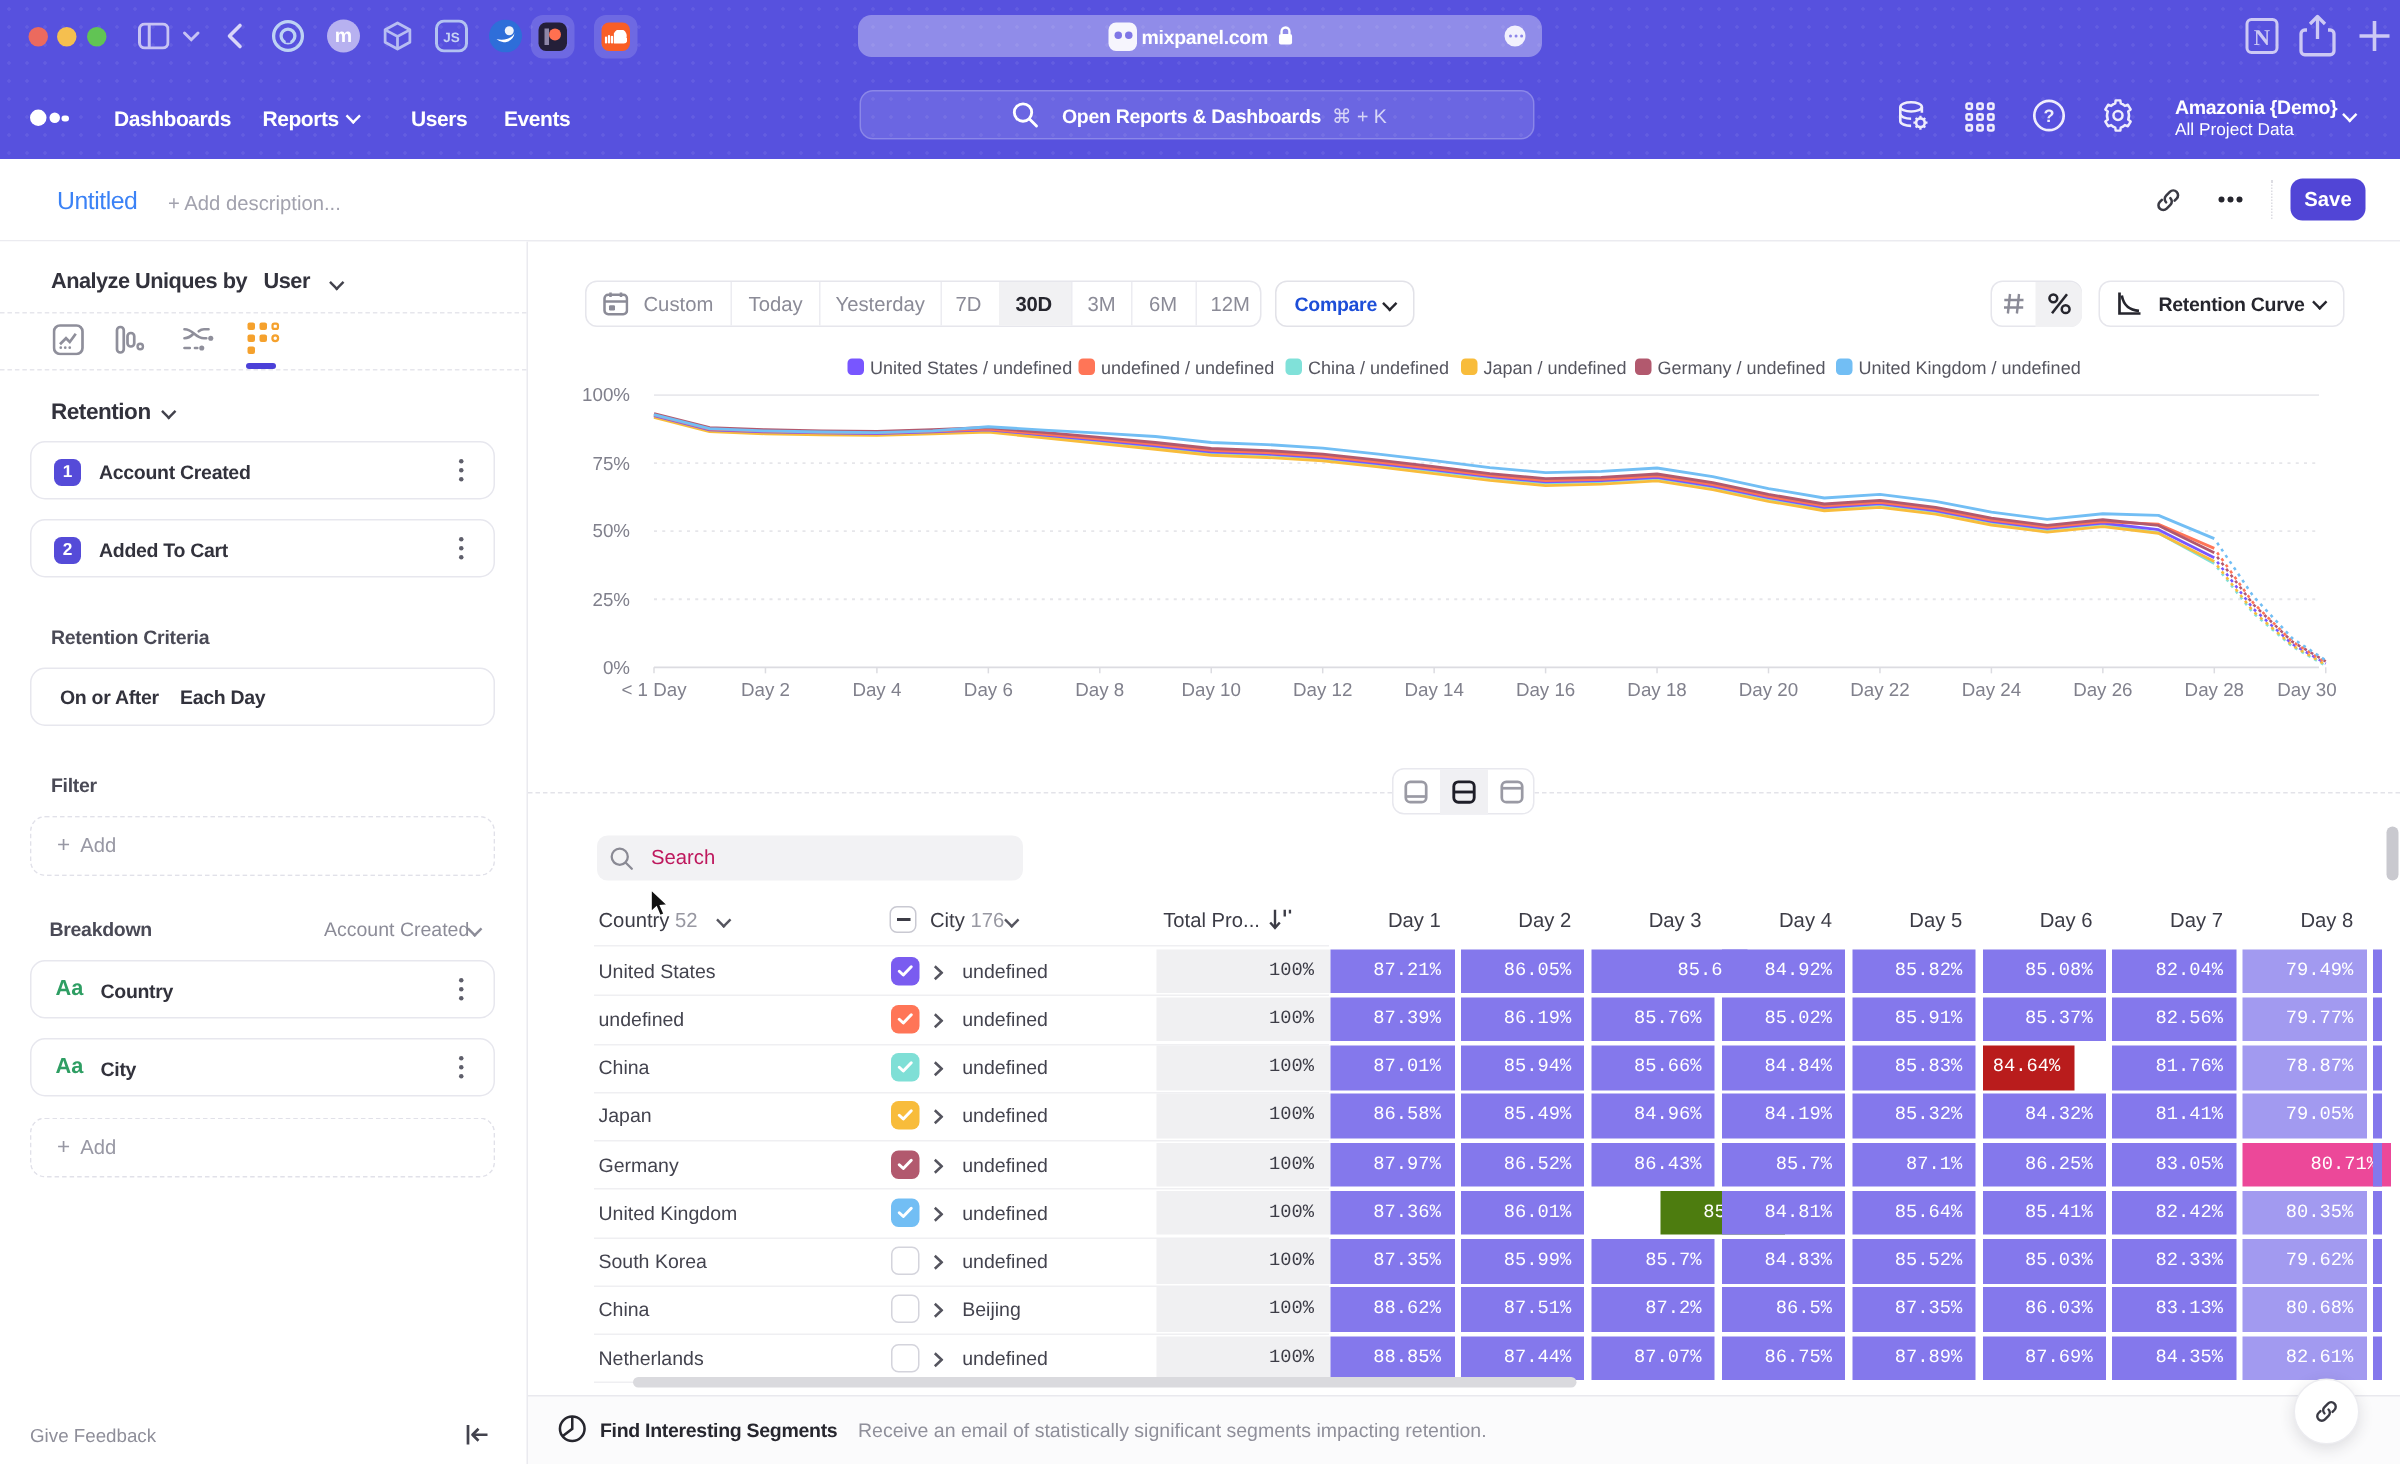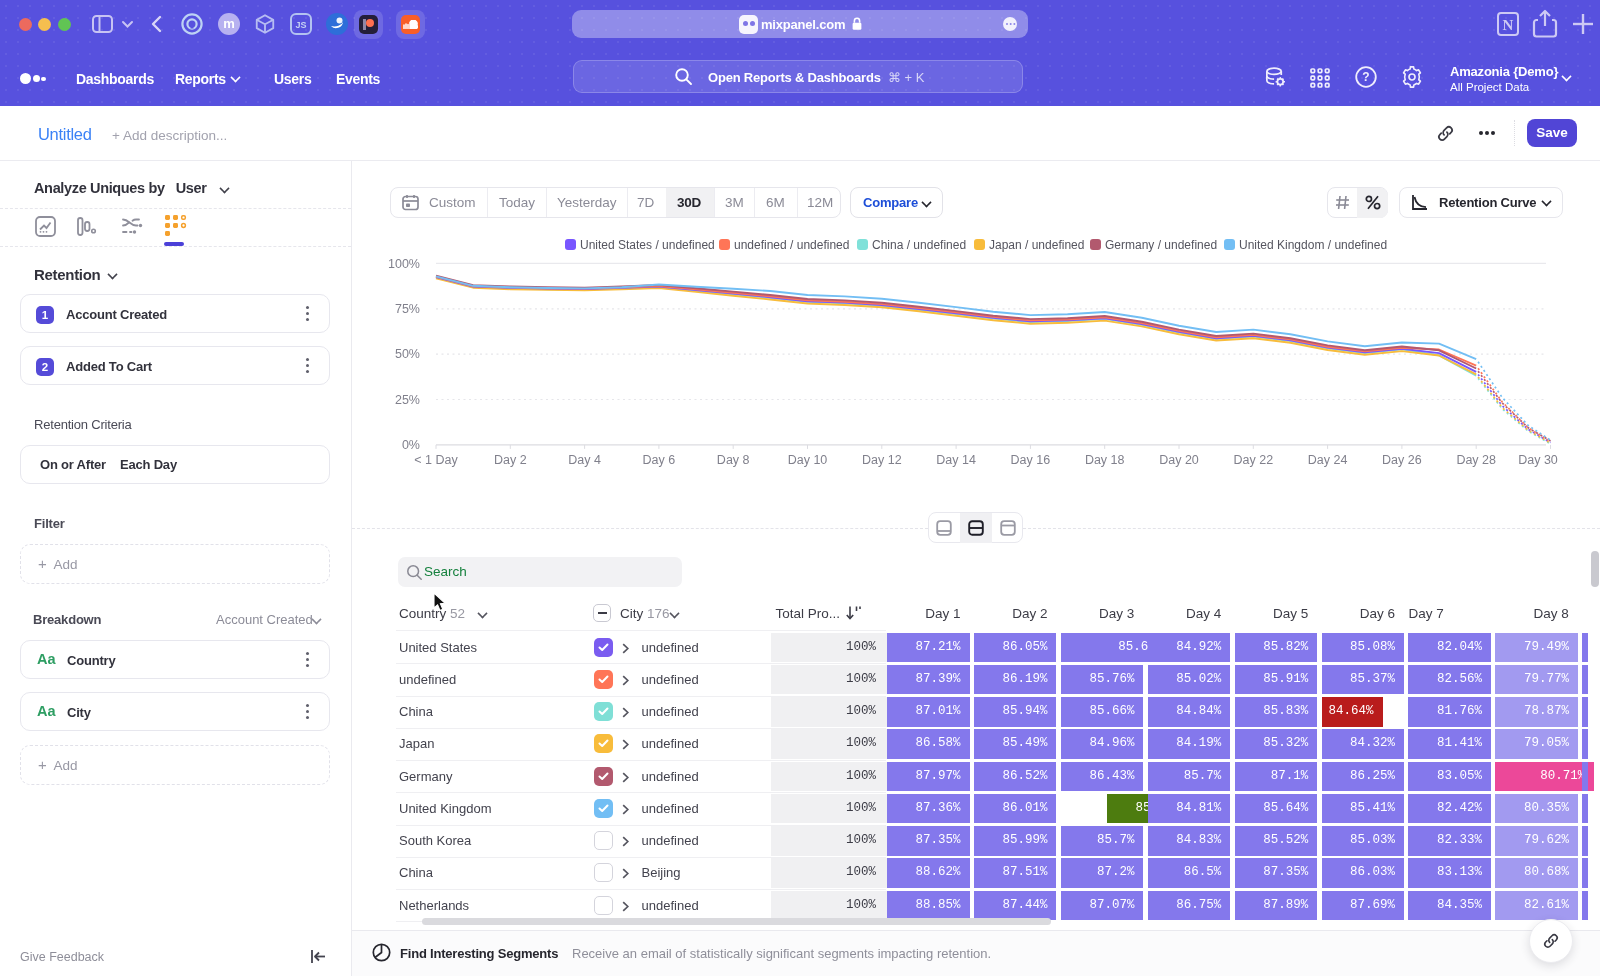--- a/index.html
+++ b/index.html
@@ -220,21 +220,21 @@
 <div class="card" style="top:294px"></div>
 <div class="ab" style="left:36px;top:306px;width:18px;height:18px;border-radius:5px;background:#554bd8;color:#fff;font-size:11.5px;font-weight:700;text-align:center;line-height:18px">1</div>
 <div class="ab" style="left:66px;top:307px;color:#32323c;font-size:13px;font-weight:700;letter-spacing:-.2px">Account Created</div>
 <div class="kebab" style="left:306px;top:312px"></div>
 
 <div class="card" style="top:346px"></div>
 <div class="ab" style="left:36px;top:358px;width:18px;height:18px;border-radius:5px;background:#554bd8;color:#fff;font-size:11.5px;font-weight:700;text-align:center;line-height:18px">2</div>
 <div class="ab" style="left:66px;top:359px;color:#32323c;font-size:13px;font-weight:700;letter-spacing:-.2px">Added To Cart</div>
 <div class="kebab" style="left:306px;top:364px"></div>
 
-<div class="ab" style="left:34px;top:416.5px;color:#4a4a56;font-size:13px;font-weight:400;letter-spacing:-.2px">Retention Criteria</div>
+<div class="ab" style="left:34px;top:416.5px;color:#4a4a56;font-size:13px;font-weight:700;letter-spacing:-.2px">Retention Criteria</div>
 <div class="card" style="top:445px"></div>
 <div class="ab" style="left:40px;top:457px;color:#32323c;font-size:13px;font-weight:700;letter-spacing:-.2px">On or After</div>
 <div class="ab" style="left:120px;top:457px;color:#32323c;font-size:13px;font-weight:700;letter-spacing:-.2px">Each Day</div>
 
 <div class="ab" style="left:34px;top:515.5px;color:#4a4a56;font-size:13px;font-weight:700;letter-spacing:-.2px">Filter</div>
 <div class="dashbox" style="top:544px">
       <div class="addtxt"><span style="font-size:15px">+</span>&nbsp; Add</div>
     </div>
 
 <div class="ab" style="left:33px;top:611.5px;color:#4a4a56;font-size:13px;font-weight:700;letter-spacing:-.2px">Breakdown</div>
@@ -400,21 +400,21 @@
 <svg class="ab" style="left:999.5px;top:519.5px" width="16" height="16" viewBox="0 0 16 16">
       <rect x="1.2" y="1.2" width="13.6" height="13.6" rx="3" fill="none" stroke="#9a9aa4" stroke-width="1.8"></rect>
       <line x1="1.5" y1="5.5" x2="14.5" y2="5.5" stroke="#9a9aa4" stroke-width="1.8"></line>
     </svg>
 
 <div class="ab" style="left:398px;top:557px;width:284px;height:29.5px;background:#f2f2f4;border-radius:7px"></div>
 <svg class="ab" style="left:406px;top:563.5px" width="17" height="17" viewBox="0 0 19 19">
       <circle cx="8" cy="8" r="6" fill="none" stroke="#8a8a94" stroke-width="1.7"></circle>
       <line x1="12.5" y1="12.5" x2="17" y2="17" stroke="#8a8a94" stroke-width="1.7" stroke-linecap="round"></line>
     </svg>
-<div class="ab" style="left:424px;top:564px;color:#15803d;font-size:13.5px">Search</div>
+<div class="ab" style="left:434px;top:564px;color:#be185d;font-size:13.5px">Search</div>
 
 <div class="ab" style="left:399px;top:606px;color:#3c3c46;font-size:13.5px">Country <span style="color:#9898a2">52</span></div>
 <div class="ab chevw" style="left:478px;top:609px;color:#55555f"></div>
 <div class="ab" style="left:593px;top:604px;width:18px;height:18px;border:1.5px solid #c9c9d2;border-radius:5px;background:#fff"></div>
 <div class="ab" style="left:597.5px;top:612px;width:9px;height:1.8px;background:#3c3c46"></div>
 <div class="ab" style="left:620px;top:606px;color:#3c3c46;font-size:13.5px">City <span style="color:#9898a2">176</span></div>
 <div class="ab chevw" style="left:670px;top:609px;color:#55555f"></div>
 <div class="ab" style="left:740px;top:606px;width:100px;text-align:right;color:#3c3c46;font-size:13.5px">Total Pro...</div>
 <svg class="ab" style="left:846px;top:605px" width="15" height="16" viewBox="0 0 15 16">
       <g stroke="#3c3c46" stroke-width="1.6" fill="none">
@@ -423,21 +423,21 @@
         <line x1="10.5" y1="1.5" x2="10.5" y2="6"></line>
         <line x1="14" y1="1.5" x2="14" y2="4"></line>
       </g>
     </svg>
 <div class="ab" style="left:887.0px;top:606px;width:73.6px;text-align:right;color:#3c3c46;font-size:13.5px">Day 1</div>
 <div class="ab" style="left:973.9px;top:606px;width:73.6px;text-align:right;color:#3c3c46;font-size:13.5px">Day 2</div>
 <div class="ab" style="left:1060.8px;top:606px;width:73.6px;text-align:right;color:#3c3c46;font-size:13.5px">Day 3</div>
 <div class="ab" style="left:1147.7px;top:606px;width:73.6px;text-align:right;color:#3c3c46;font-size:13.5px">Day 4</div>
 <div class="ab" style="left:1234.6px;top:606px;width:73.6px;text-align:right;color:#3c3c46;font-size:13.5px">Day 5</div>
 <div class="ab" style="left:1321.5px;top:606px;width:73.6px;text-align:right;color:#3c3c46;font-size:13.5px">Day 6</div>
-<div class="ab" style="left:1408.4px;top:606px;width:73.6px;text-align:left;color:#3c3c46;font-size:13.5px">Day 7</div>
+<div class="ab" style="left:1408.4px;top:606px;width:73.6px;text-align:right;color:#3c3c46;font-size:13.5px">Day 7</div>
 <div class="ab" style="left:1495.3px;top:606px;width:73.6px;text-align:right;color:#3c3c46;font-size:13.5px">Day 8</div>
 
 <div class="hline" style="left:396px;top:630px;width:490px"></div>
 
 <div class="rowlab" style="left:399px;top:632.6px">United States</div>
 <div class="cb" style="left:593.5px;top:637.6px;background:#7A5CF0">
       <svg width="11" height="9" viewBox="0 0 11 9" style="position:absolute;left:4px;top:5px">
         <polyline points="1.5,4.5 4.2,7 9.5,1.5" fill="none" stroke="#fff" stroke-width="2" stroke-linecap="round" stroke-linejoin="round"></polyline>
       </svg>
     </div>

